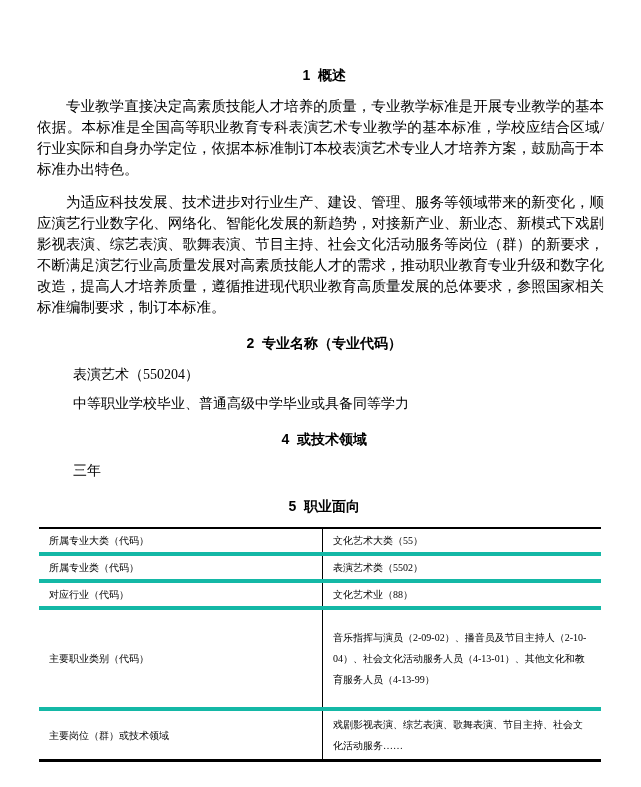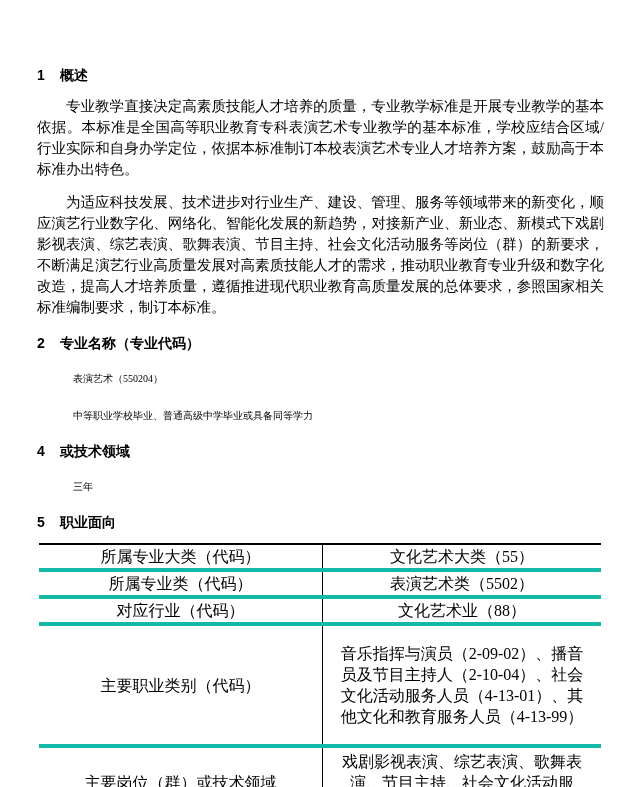--- a/index.html
+++ b/index.html
@@ -26,56 +26,56 @@
     line-height: 24px;
     letter-spacing: 0.5px;
     margin: 0;
   }
   .sec-heading {
     font-family: "Liberation Sans", "DejaVu Sans", sans-serif;
     font-weight: bold;
     font-size: 14px;
     line-height: 18px;
     margin: 16px 0 12px 0;
+    text-align: center;
   }
   .sec-heading.first {
     margin-top: 46px;
   }
   .h-num {
     display: inline-block;
     min-width: 23px;
   }
   .body-par {
     margin: 0;
     font-size: 14.5px;
     line-height: 21px;
     text-align: justify;
     text-indent: 2em;
   }
   .body-par.lead {
     margin-top: 12px;
   }
   .sec-content {
-    margin: 16px;
-    font-size: 10px;
+    margin: 8px;
+    font-size: 14px;
     line-height: 21px;
     padding-left: 2em;
   }
   .career-table {
     width: 562px;
     margin: 10px 0 0 2px;
     border-collapse: collapse;
     border-top: 2px solid #000000;
     border-bottom: 3px solid #000000;
     table-layout: fixed;
   }
   .career-table td {
-    font-size: 16px;
+    font-size: 10px;
     line-height: 21px;
-    text-align: center;
     vertical-align: middle;
     padding: 1px 10px;
     word-break: break-all;
   }
   .career-table td.c-label {
     width: 263px;
     border-right: 1px solid #000000;
   }
   .career-table tr + tr td {
     border-top: 4px solid #14b8a6;

